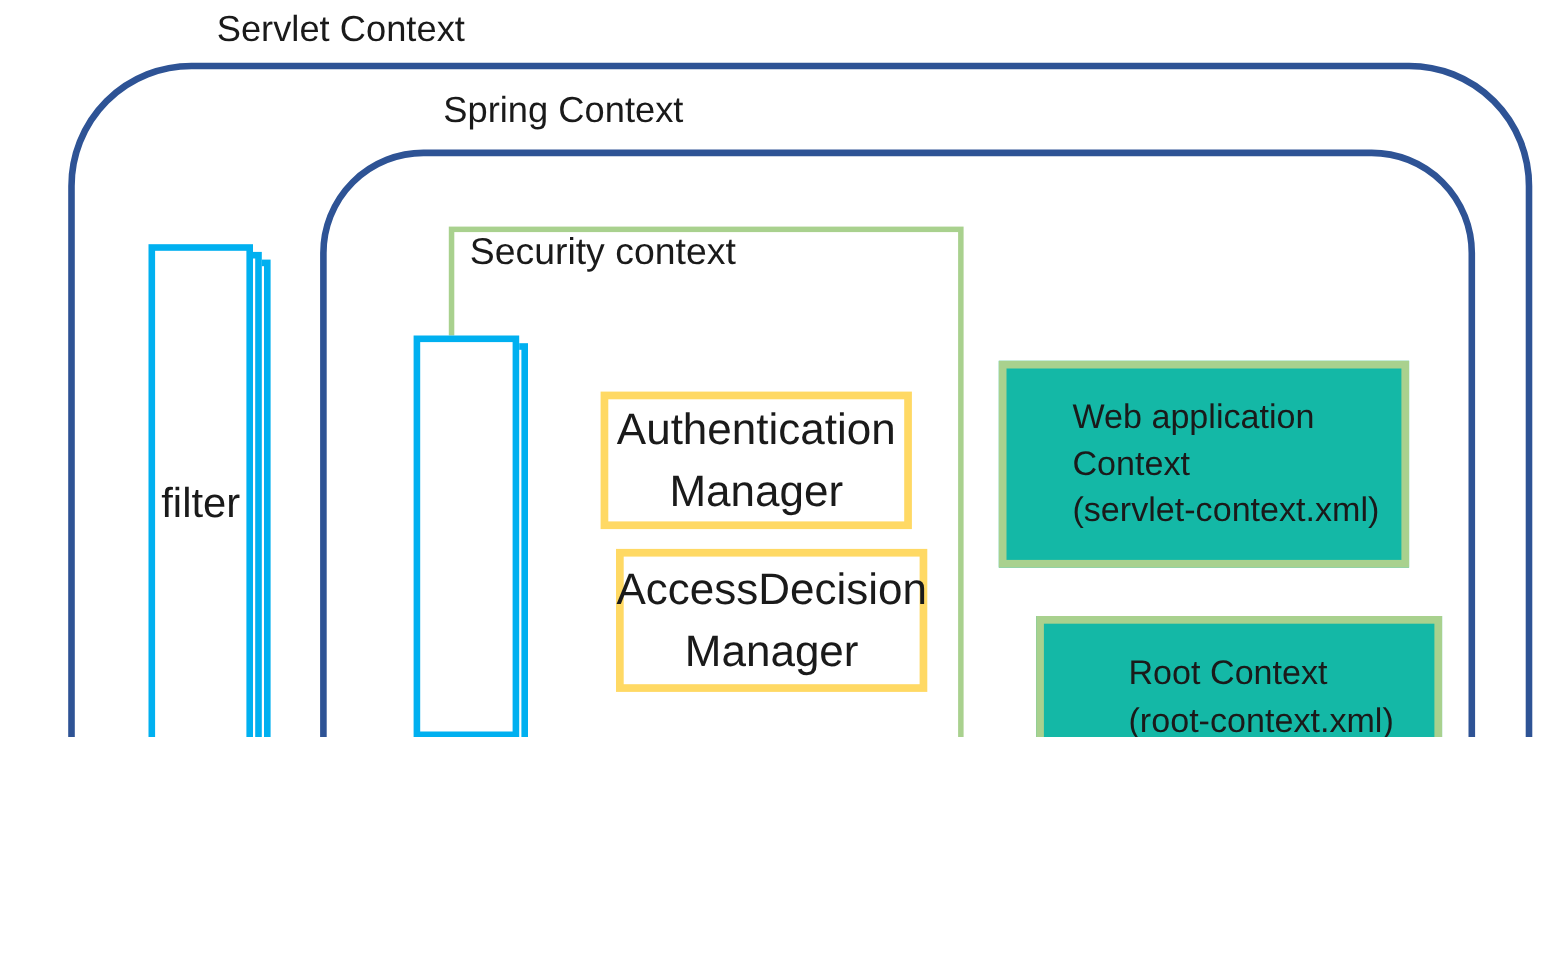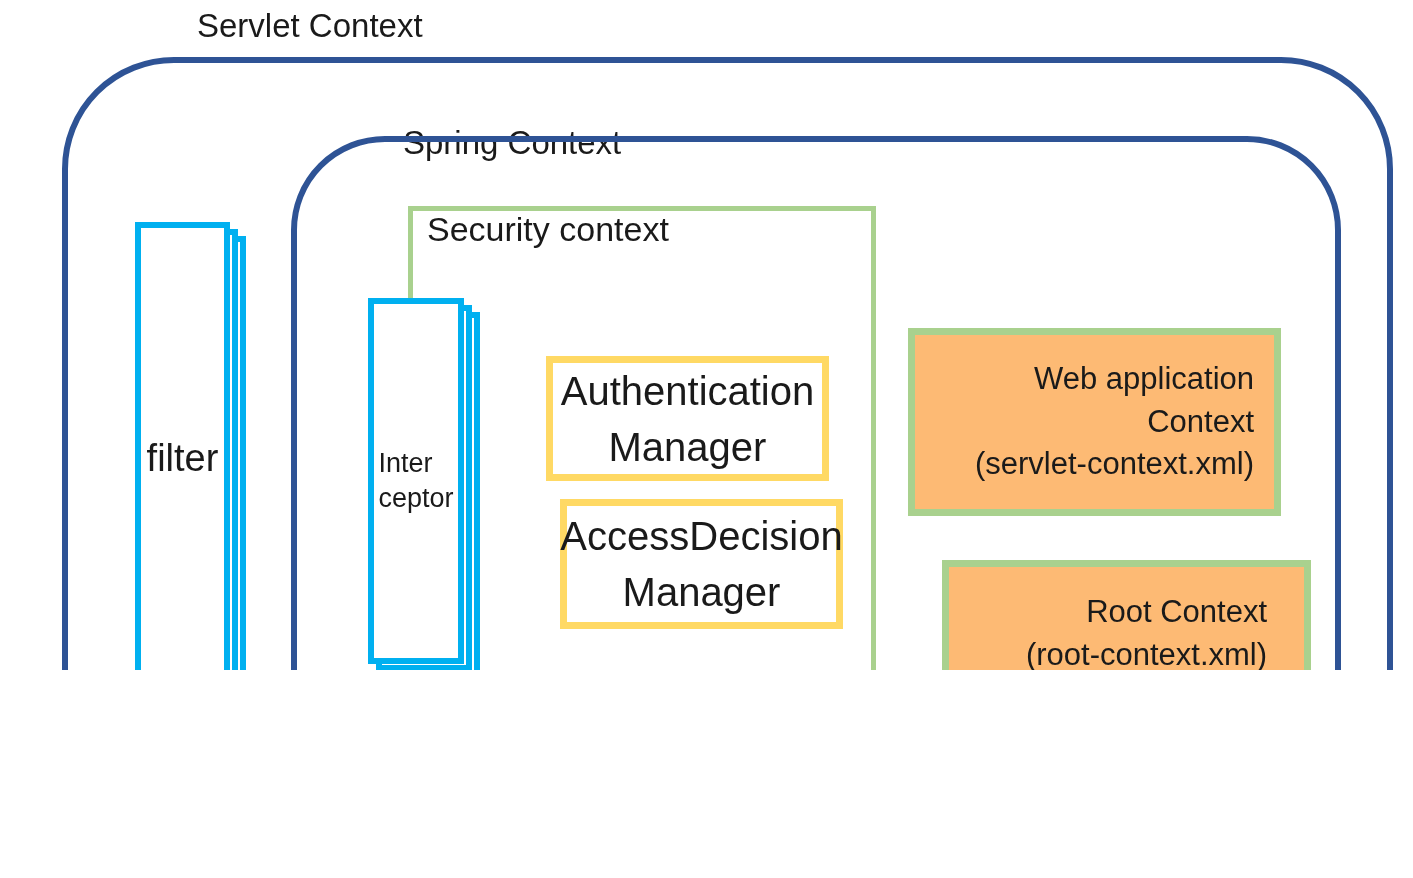--- a/index.html
+++ b/index.html
@@ -17,21 +17,21 @@
   .boundary{
     border:6px solid #2e5395;
     background:transparent;
   }
   .boundary.outer{left:62px;top:57px;width:1331px;height:799px;border-radius:112px;}
   .boundary.inner{left:291px;top:136px;width:1050px;height:677px;border-radius:94px;}
 
   
   .ctx-label{font-size:33px;line-height:1.1;white-space:nowrap;}
   .servlet-label{left:197px;top:8px;}
-  .spring-label{left:403px;top:82px;margin-top:43px;}
+  .spring-label{left:403px;top:82px;}
 
   
   .security-box{
     left:408px;top:206px;width:468px;height:531px;
     border:5px solid #a9d18e;background:transparent;z-index:1;
   }
   .security-label{left:427px;top:210px;font-size:34px;z-index:3;white-space:nowrap;}
 
   
   .stack{z-index:2;}
@@ -54,23 +54,23 @@
     border:7px solid #ffd964;background:#ffffff;
     display:flex;align-items:center;justify-content:center;
     text-align:center;font-size:40px;line-height:1.4;white-space:pre-line;
     z-index:2;
   }
   .auth-box{left:546px;top:356px;width:283px;height:125px;}
   .access-box{left:560px;top:499px;width:283px;height:130px;text-align:center;}
 
   
   .context-box{
-    border:7px solid #a9d18e;background:#fdba74;
+    border:7px solid #a9d18e;background:#14b8a6;
     display:flex;align-items:center;justify-content:center;
-    text-align:right;font-size:31px;line-height:1.38;white-space:pre-line;
+    text-align:left;font-size:31px;line-height:1.38;white-space:pre-line;
     z-index:2;
     padding-left:40px;
   }
   .web-box{left:908px;top:328px;width:373px;height:188px;}
   .root-box{left:922px;top:560px;width:369px;height:148px;margin-left:20px;}
 </style>
 </head>
 <body>
 
 <div id="canvas">
@@ -86,22 +86,20 @@
 
   <div class="abs stack filter-stack">
     <div class="page back2"></div>
     <div class="page back1"></div>
     <div class="page front">filter</div>
   </div>
 
   <div class="abs stack interceptor-stack">
     <div class="page back2"></div>
     <div class="page back1"></div>
-    <div class="page front">Inter
-ceptor</div>
   </div>
 
   <div class="abs manager-box auth-box">Authentication
 Manager</div>
   <div class="abs manager-box access-box">AccessDecision
 Manager</div>
 
   <div class="abs context-box web-box">Web application
 Context
 (servlet-context.xml)</div>

